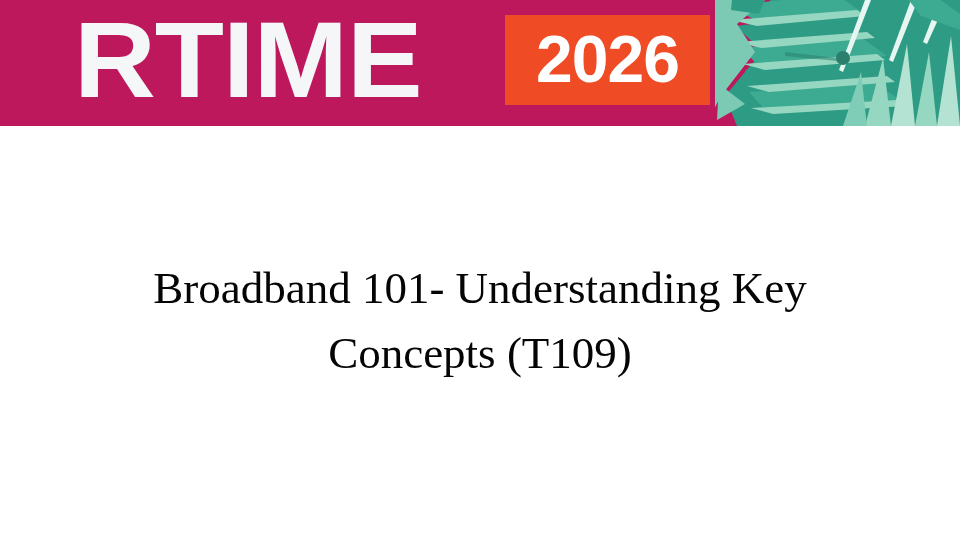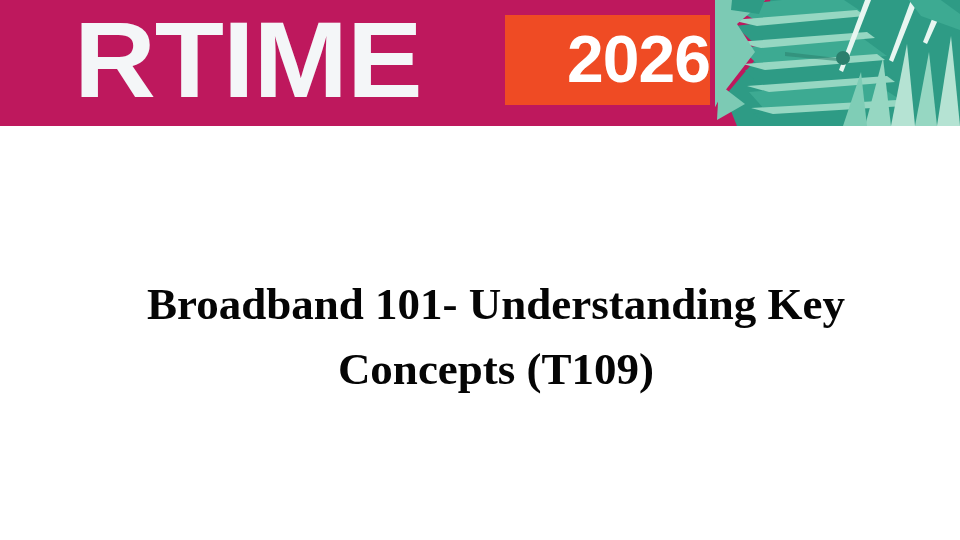--- a/index.html
+++ b/index.html
@@ -84,44 +84,43 @@
     display: flex;
     align-items: center;
     justify-content: center;
     font-family: "Liberation Sans", sans-serif;
     font-weight: bold;
     font-size: 66px;
     line-height: 66px;
     letter-spacing: -1px;
     color: #ffffff;
     transform: translateY(-1px);
-    padding-left: 31px;
   }
 
   
   .body-area {
     position: absolute;
     left: 0;
     top: 126px;
     width: 960px;
     height: 414px;
     background: #ffffff;
   }
   .slide-title {
     position: absolute;
     left: 60px;
     top: 130px;
     width: 840px;
     text-align: center;
     font-family: "Liberation Serif", serif;
-    font-weight: bold;
+    font-weight: normal;
     font-size: 45px;
     line-height: 65px;
     color: #050505;
-    margin: 16px;
+    margin: 0;
     white-space: pre-line;
   }
 </style>
 </head>
 <body>
 
 <div class="slide">
 
   <div class="banner">
 

